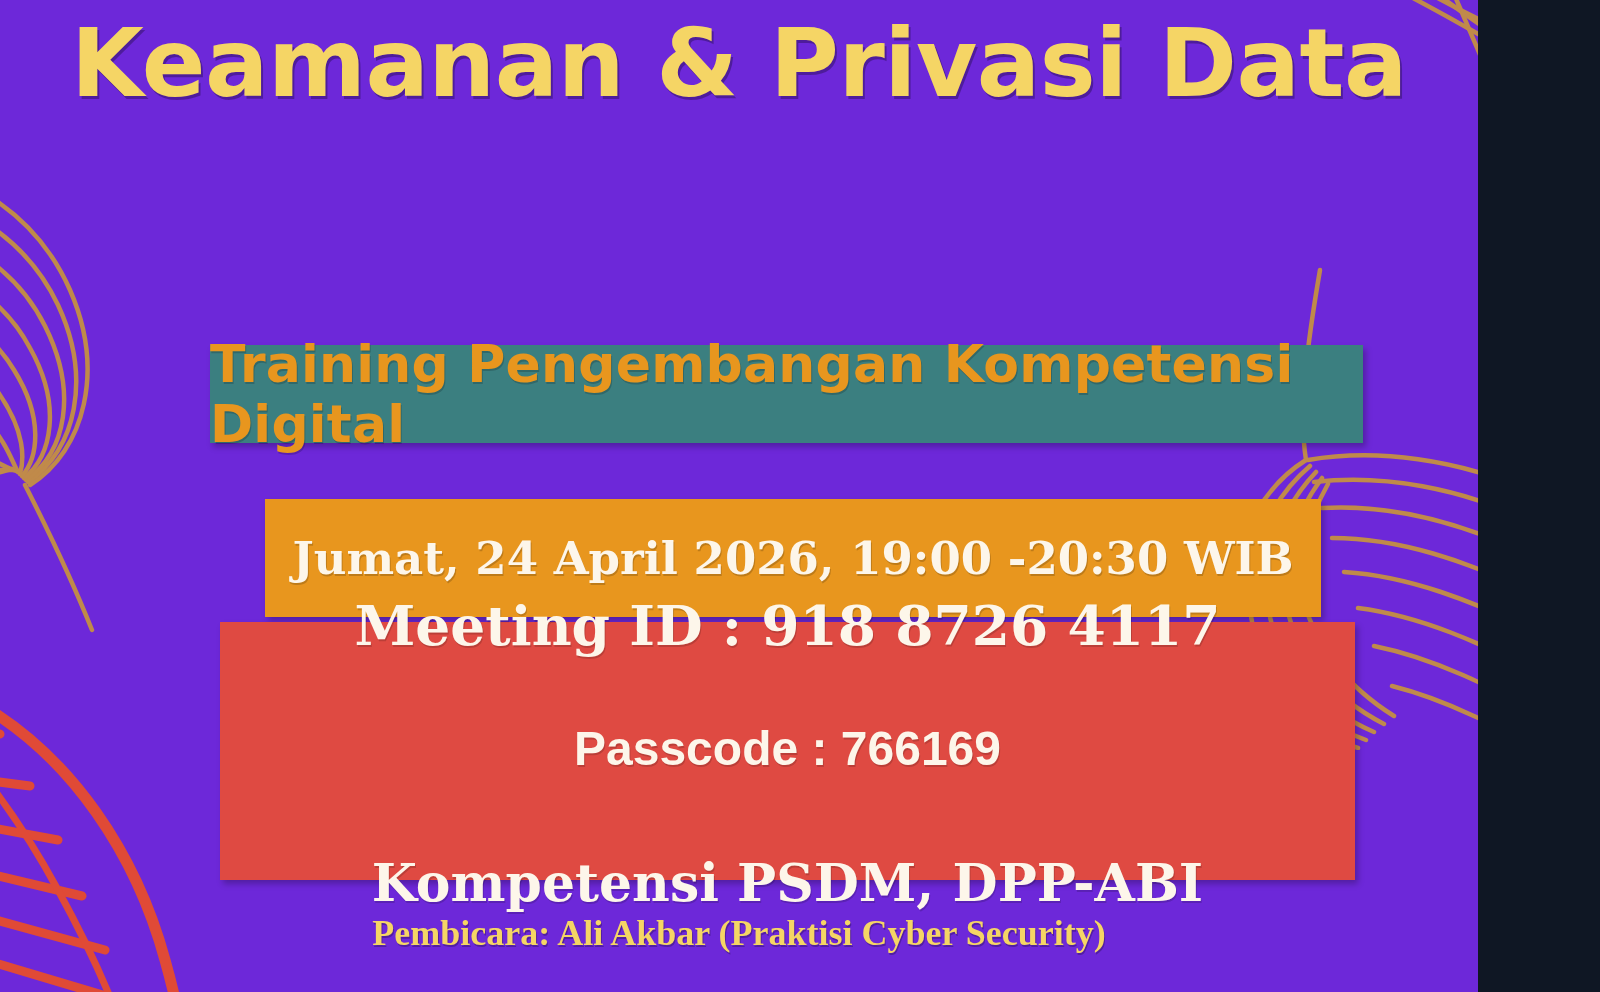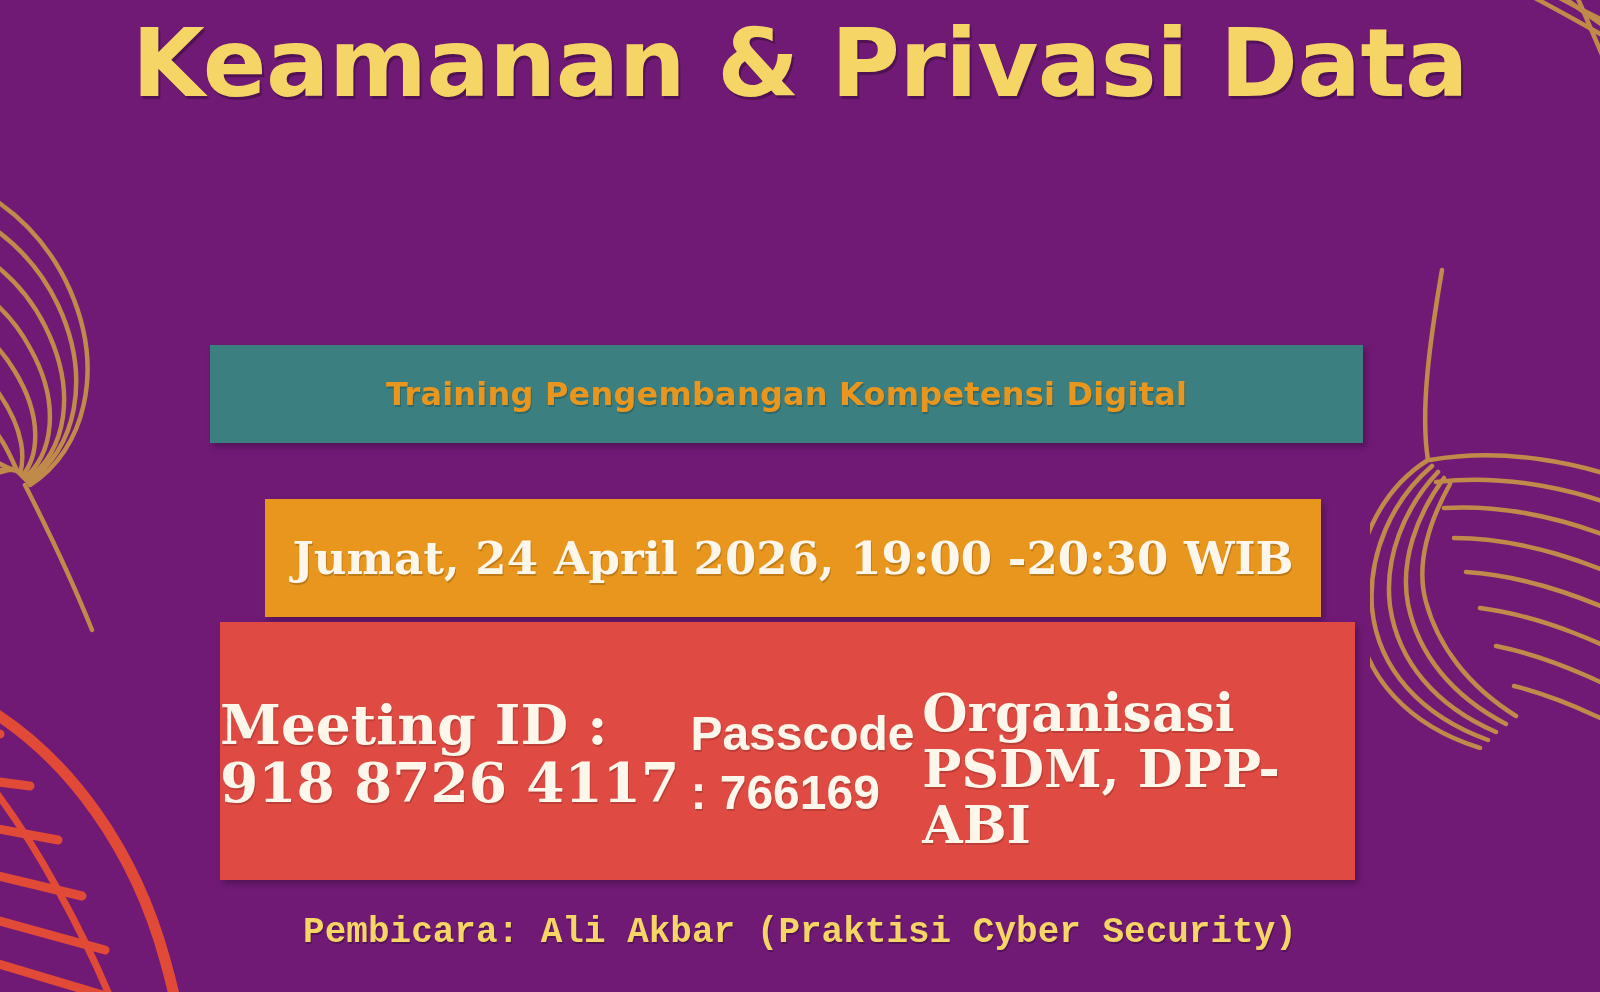--- a/index.html
+++ b/index.html
@@ -3,23 +3,23 @@
 <meta charset="utf-8">
 <title>Poster</title>
 <style>
   html, body {
     margin: 0;
     padding: 0;
     background: #0f1724;
   }
   #poster {
     position: relative;
-    width: 1600px;
+    width: 1478px;
     height: 992px;
-    background: #701a75;
+    background: #6d28d9;
     overflow: hidden;
     font-family: "Liberation Sans", sans-serif;
     user-select: none;
   }
 
   
   .decor {
     position: absolute;
     pointer-events: none;
   }
@@ -65,21 +65,21 @@
     box-shadow: 3px 4px 6px rgba(0,0,0,0.25);
     z-index: 3;
   }
   #banner-topic {
     left: 210px;  top: 345px;
     width: 1153px; height: 98px;
     background: #3b7f80;
   }
   #banner-topic .banner-text {
     color: #e8961e;
-    font-size: 32px;
+    font-size: 52px;
     font-weight: 600;
     font-family: "DejaVu Sans", sans-serif;
     letter-spacing: 0.2px;
     text-shadow: 1px 2px 0 rgba(0,0,0,0.18);
   }
   #banner-datetime {
     left: 265px; top: 481px;
     width: 1056px; height: 118px;
     background: #e8961e;
     margin-top: 18px;
@@ -88,24 +88,25 @@
     color: #fdf6ea;
     font-size: 45px;
     font-weight: 700;
     font-family: "DejaVu Serif", serif;
     text-shadow: 1px 2px 0 rgba(0,0,0,0.18);
   }
   #banner-meeting {
     left: 220px; top: 622px;
     width: 1135px; height: 258px;
     background: #df4a42;
-    flex-direction: row;
+    flex-direction: column;
     justify-content: center;
     padding-top: 6px;
     box-sizing: border-box;
+    gap: 46px;
   }
   .meeting-id {
     color: #fdf6ea;
     font-size: 55px;
     font-weight: 700;
     font-family: "DejaVu Serif", serif;
     line-height: 1.06;
     text-shadow: 1px 2px 0 rgba(0,0,0,0.16);
   }
   .passcode {
@@ -129,21 +130,21 @@
 
   
   #speaker-line {
     position: absolute;
     left: 0; right: 0;
     top: 912px;
     text-align: center;
     color: #f5d565;
     font-size: 36px;
     font-weight: 700;
-    font-family: Liberation Mono, monospace;
+    font-family: Liberation Serif, serif;
     z-index: 4;
     text-shadow: 1px 2px 0 rgba(0,0,0,0.25);
   }
 </style>
 </head>
 <body>
 
 <div id="poster">
 
   <svg class="decor" id="leaf-top-left" viewBox="0 0 340 520">
@@ -214,18 +215,18 @@
     <span class="banner-text">Training Pengembangan Kompetensi Digital</span>
   </div>
 
   <div class="banner" id="banner-datetime">
     <span class="banner-text">Jumat, 24 April 2026,  19:00 -20:30 WIB</span>
   </div>
 
   <div class="banner" id="banner-meeting">
     <span class="meeting-id">Meeting ID : 918 8726 4117</span>
     <span class="passcode">Passcode : 766169</span>
-    <span class="department">Organisasi PSDM, DPP-ABI</span>
+    <span class="department">Kompetensi PSDM, DPP-ABI</span>
   </div>
 
   <div id="speaker-line">Pembicara: Ali Akbar (Praktisi Cyber Security)</div>
 
 </div>
 
 </body></html>

